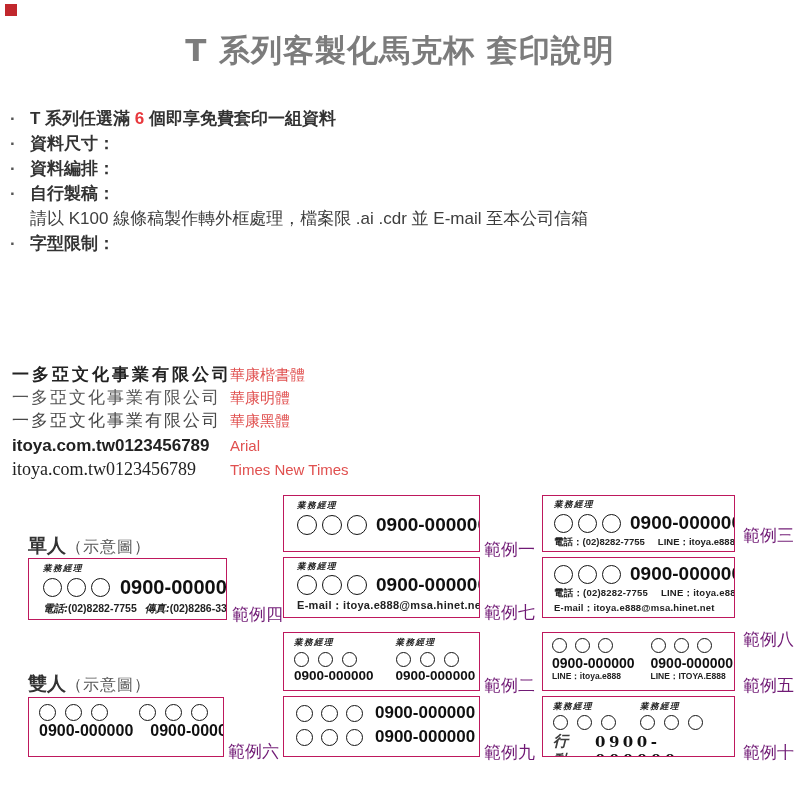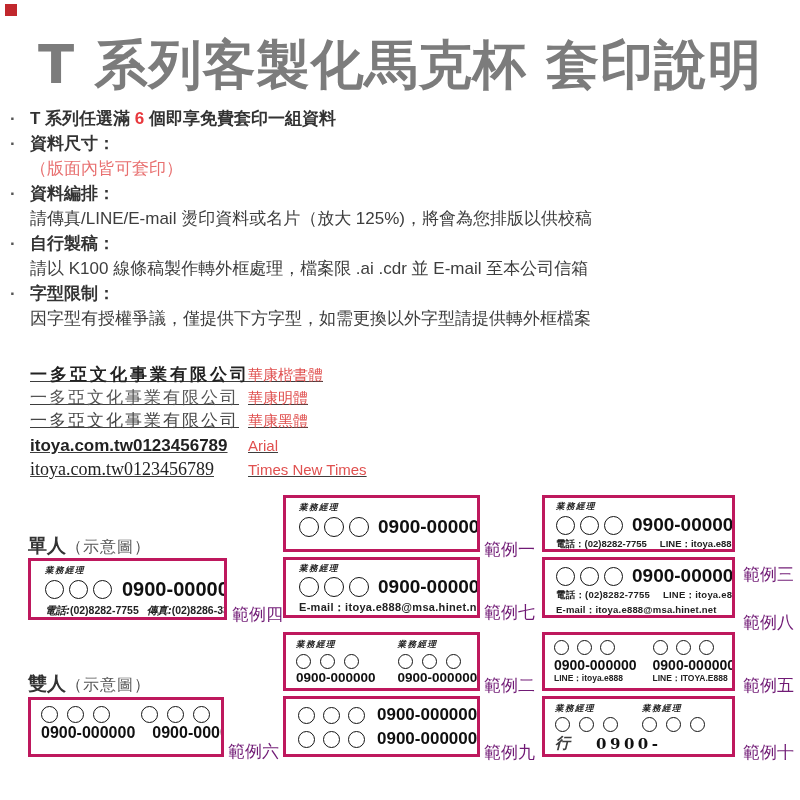--- a/index.html
+++ b/index.html
@@ -1,46 +1,46 @@
 <!DOCTYPE html>
 <html><head>
 <meta charset="utf-8">
 <style>
   html,body{margin:0;padding:0;}
   body{width:800px;height:800px;background:#fff;position:relative;overflow:hidden;
        font-family:"Liberation Sans",sans-serif;color:#3d3d3d;}
   .corner-marker{position:absolute;left:5px;top:4px;width:12px;height:12px;background:#c1272d;}
   .title{position:absolute;top:30px;left:0;width:800px;text-align:center;margin:0;
-         font-family:"DejaVu Sans",sans-serif;font-size:53px;font-weight:600;
+         font-family:"DejaVu Sans",sans-serif;font-size:31px;font-weight:600;
          color:#7c7c7c;letter-spacing:1px;}
   
   .notes{position:absolute;left:8px;top:106px;width:780px;}
   .n-line{position:relative;padding-left:22px;height:25px;line-height:25px;font-size:17px;color:#3d3d3d;white-space:nowrap;}
   .n-line .bullet{position:absolute;left:2px;top:0;font-size:17px;color:#555;}
   .bold{font-weight:bold;color:#333;}
   .red{color:#e8383d;}
   .softred{color:#e87070;}
   .blue{color:#4da3e8;}
   
-  .font-samples{position:absolute;left:30px;top:363px;text-decoration:underline;}
+  .font-samples{position:absolute;left:12px;top:363px;}
   .fs-row{display:flex;align-items:baseline;height:23px;}
   .fs-row.r4{margin-top:4px;}
   .fs-sample{width:218px;font-size:17px;color:#222;white-space:nowrap;}
   .fs-kai{font-family:"DejaVu Serif",serif;font-weight:bold;letter-spacing:3px;}
   .fs-ming{font-family:"DejaVu Serif",serif;color:#555;letter-spacing:2px;}
   .fs-hei{font-family:"DejaVu Sans",sans-serif;color:#474747;letter-spacing:2px;}
   .fs-arial{font-family:"Liberation Sans",sans-serif;font-weight:bold;}
   .fs-times{font-family:"Liberation Serif",serif;font-size:18px;}
   .fs-label{font-size:15px;color:#e0504f;margin-left:0;white-space:nowrap;}
   
   .sec-head{position:absolute;white-space:nowrap;}
   .sec-name{font-size:19px;font-weight:bold;color:#333;}
   .sec-hint{font-size:16px;color:#555;letter-spacing:1px;}
   
-  .card{position:absolute;background:#fff;border:3px solid #be185d;box-sizing:border-box;overflow:hidden;}
+  .card{position:absolute;background:#fff;border:1px solid #be185d;box-sizing:border-box;overflow:hidden;}
   .c{display:inline-block;border:1.5px solid #141414;border-radius:50%;background:#fff;flex:0 0 auto;box-sizing:border-box;}
   .row{display:flex;align-items:center;}
   .role{font-family:"DejaVu Serif",serif;font-style:italic;font-weight:bold;font-size:8.5px;
         letter-spacing:1.5px;color:#222;white-space:nowrap;}
   .phone{font-family:"Liberation Sans",sans-serif;font-weight:bold;color:#101010;white-space:nowrap;}
   .tiny{font-family:"Liberation Sans",sans-serif;font-weight:bold;color:#222;white-space:nowrap;}
   .tl{font-family:"DejaVu Serif",serif;font-style:italic;font-weight:bold;}
   .gap{margin-left:13px;}
   .ex-label{position:absolute;font-size:17px;color:#701a75;white-space:nowrap;}
   
@@ -116,40 +116,31 @@
 
 <h1 class="title">T 系列客製化馬克杯 套印說明</h1>
 
 <div class="notes">
   <div class="n-line bold">
     <span class="bullet">·</span><span>T 系列任選滿 </span><span class="red">6</span><span> 個即享免費套印一組資料</span>
   </div>
   <div class="n-line bold">
     <span class="bullet">·</span><span>資料尺寸：</span>
   </div>
-  <div class="n-line">
-    <span class="softred">（版面內皆可套印）</span>
-  </div>
   <div class="n-line bold">
     <span class="bullet">·</span><span>資料編排：</span>
-  </div>
-  <div class="n-line">
-    <span>請傳真/LINE/E-mail 燙印資料或名片（放大 125%)，將會為您排版以供校稿</span>
   </div>
   <div class="n-line bold">
     <span class="bullet">·</span><span>自行製稿：</span>
   </div>
   <div class="n-line">
     <span>請以 K100 線條稿製作轉外框處理，檔案限 .ai .cdr 並 E-mail 至本公司信箱</span>
   </div>
   <div class="n-line bold">
     <span class="bullet">·</span><span>字型限制：</span>
-  </div>
-  <div class="n-line">
-    <span>因字型有授權爭議，僅提供下方字型，如需更換以外字型請提供轉外框檔案</span>
   </div>
 </div>
 
 <div class="font-samples">
   <div class="fs-row">
     <span class="fs-sample fs-kai">一多亞文化事業有限公司</span>
     <span class="fs-label">華康楷書體</span>
   </div>
   <div class="fs-row">
     <span class="fs-sample fs-ming">一多亞文化事業有限公司</span>
@@ -275,35 +266,35 @@
   <div class="row main">
     <span class="c"></span>
     <span class="c"></span>
     <span class="c"></span>
     <span class="phone">0900-000000</span>
   </div>
   <div class="tiny contact">
     <span>電話：(02)8282-7755</span><span class="gap">LINE：itoya.e888</span>
   </div>
 </div>
-<div class="ex-label" style="left:743px;top:563px;">範例三</div>
+<div class="ex-label" style="left:743px;top:524px;">範例三</div>
 
 <div class="card card8">
   <div class="row main">
     <span class="c"></span>
     <span class="c"></span>
     <span class="c"></span>
     <span class="phone">0900-000000</span>
   </div>
   <div class="tiny l8">
     <span>電話：(02)8282-7755</span><span class="gap">LINE：itoya.e888</span>
   </div>
   <div class="tiny l8">E-mail：itoya.e888@msa.hinet.net</div>
 </div>
-<div class="ex-label" style="left:743px;top:611px;">範例八</div>
+<div class="ex-label" style="left:743px;top:628px;">範例八</div>
 
 <div class="card card5">
   <div class="duo">
     <div class="grp">
       <div class="row cg">
         <span class="c"></span>
         <span class="c"></span>
         <span class="c"></span>
       </div>
       <div class="phone">0900-000000</div>

